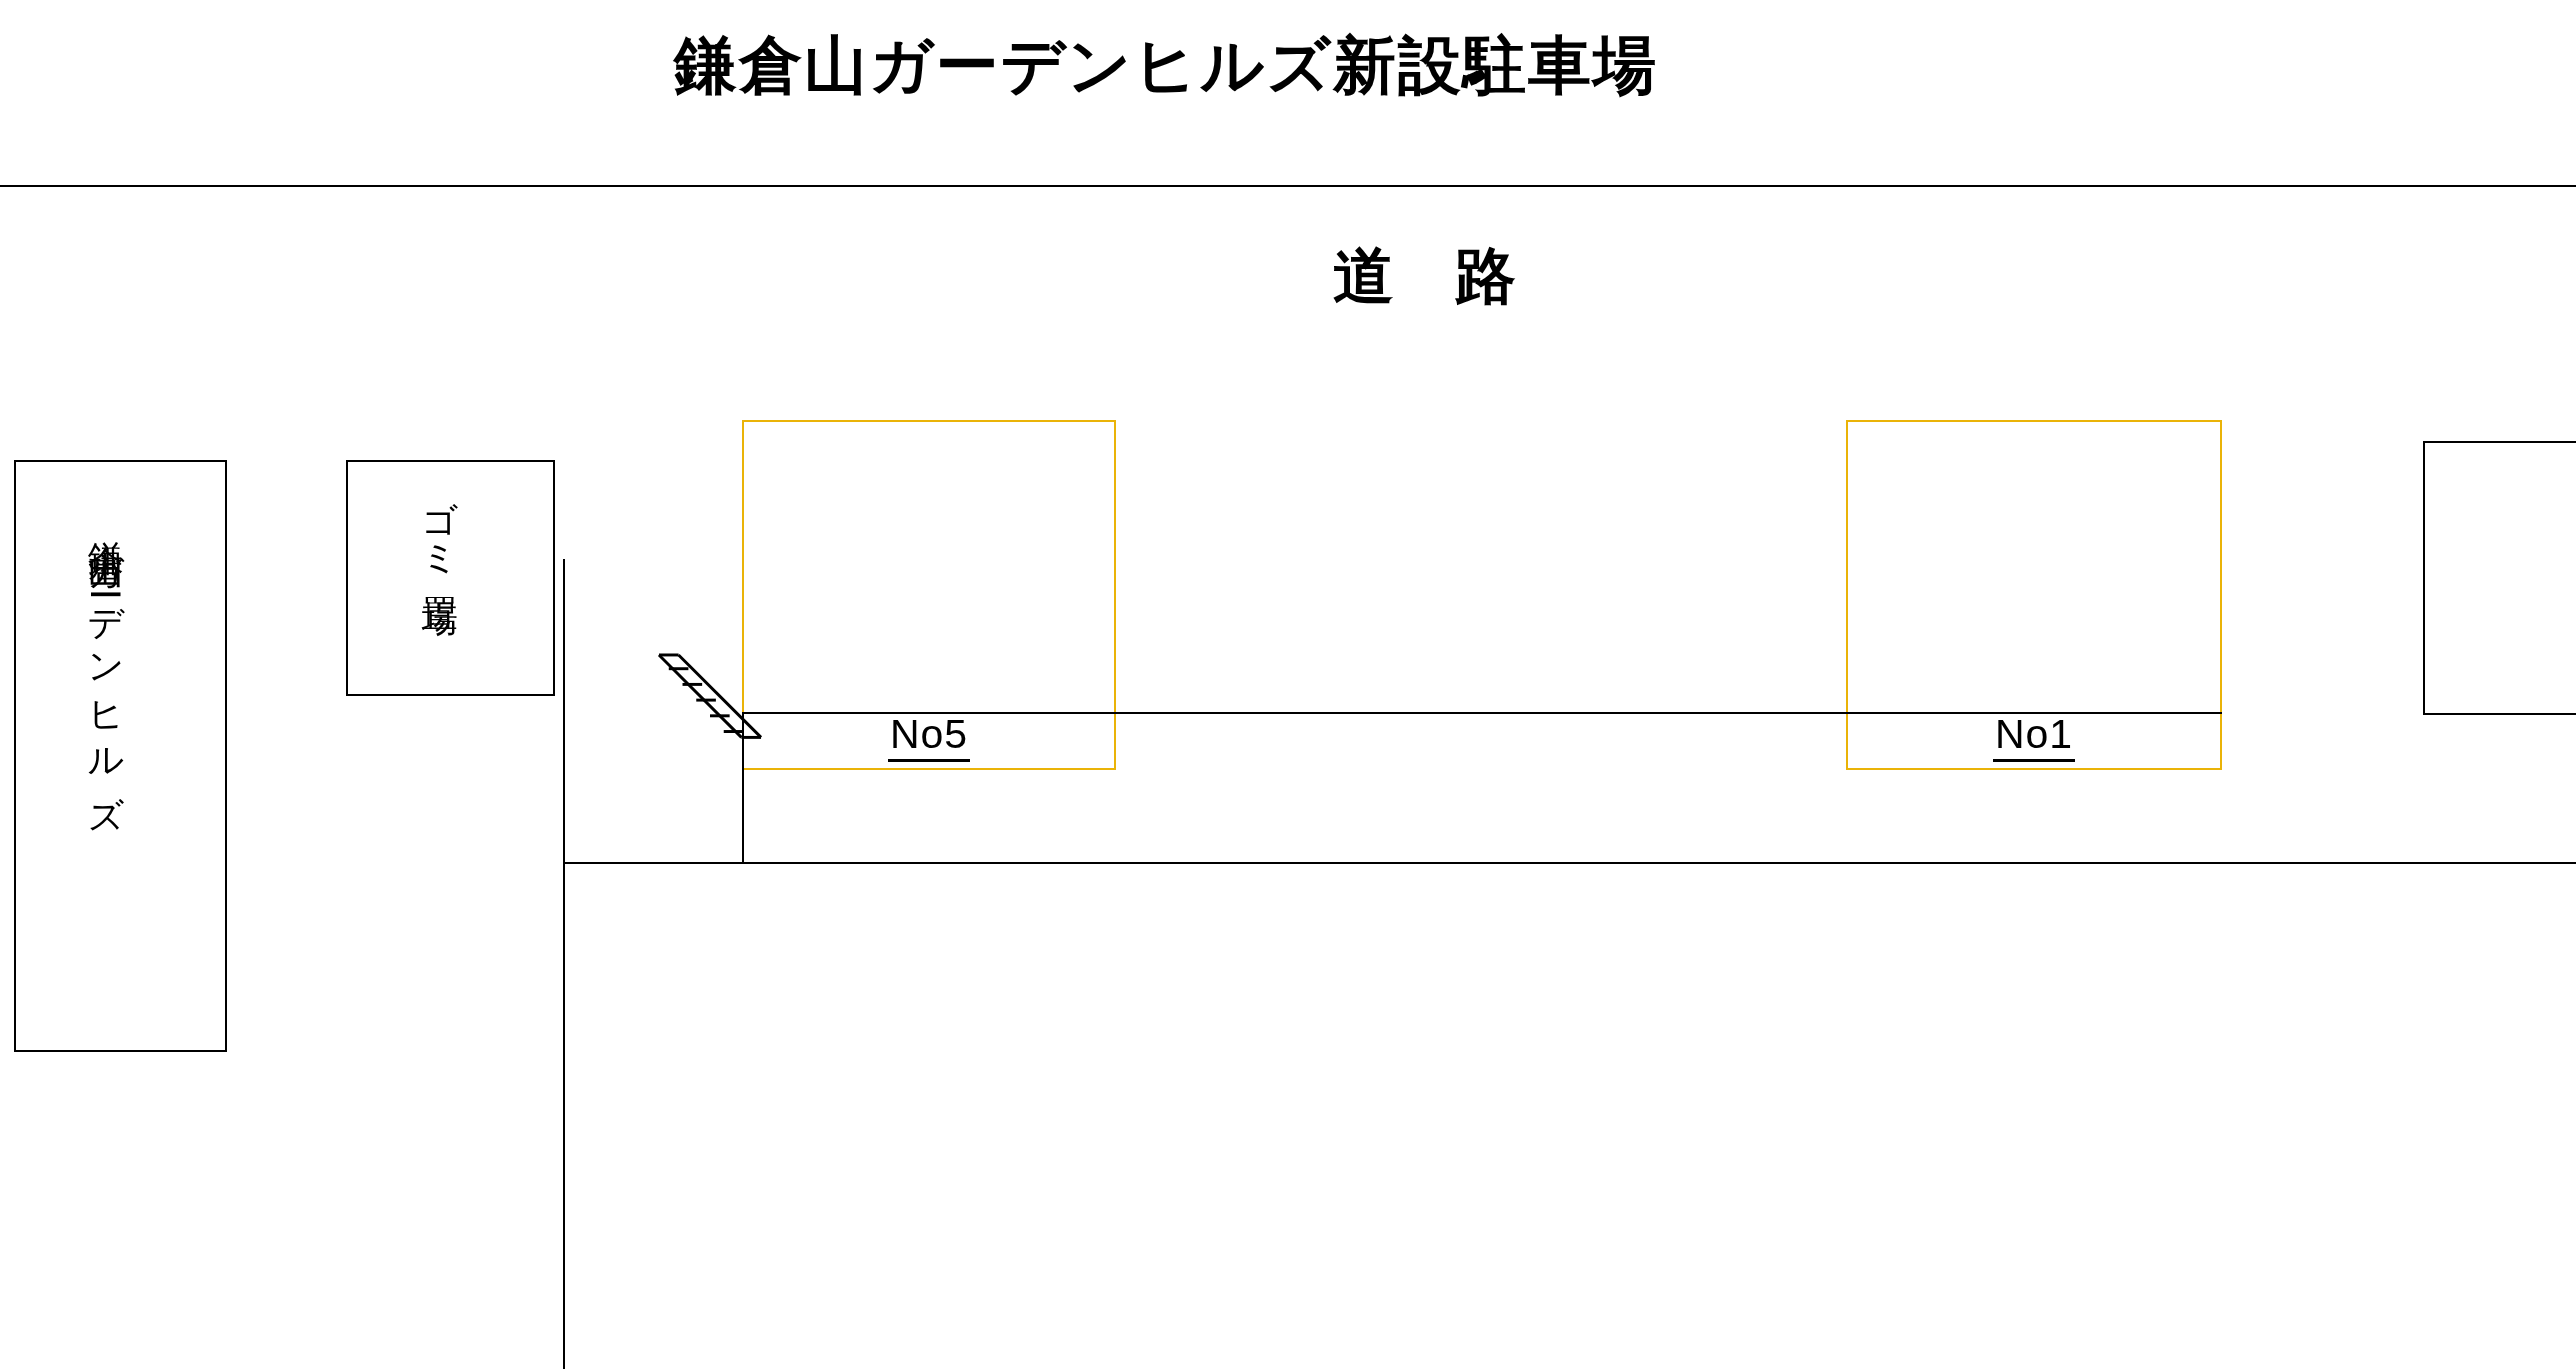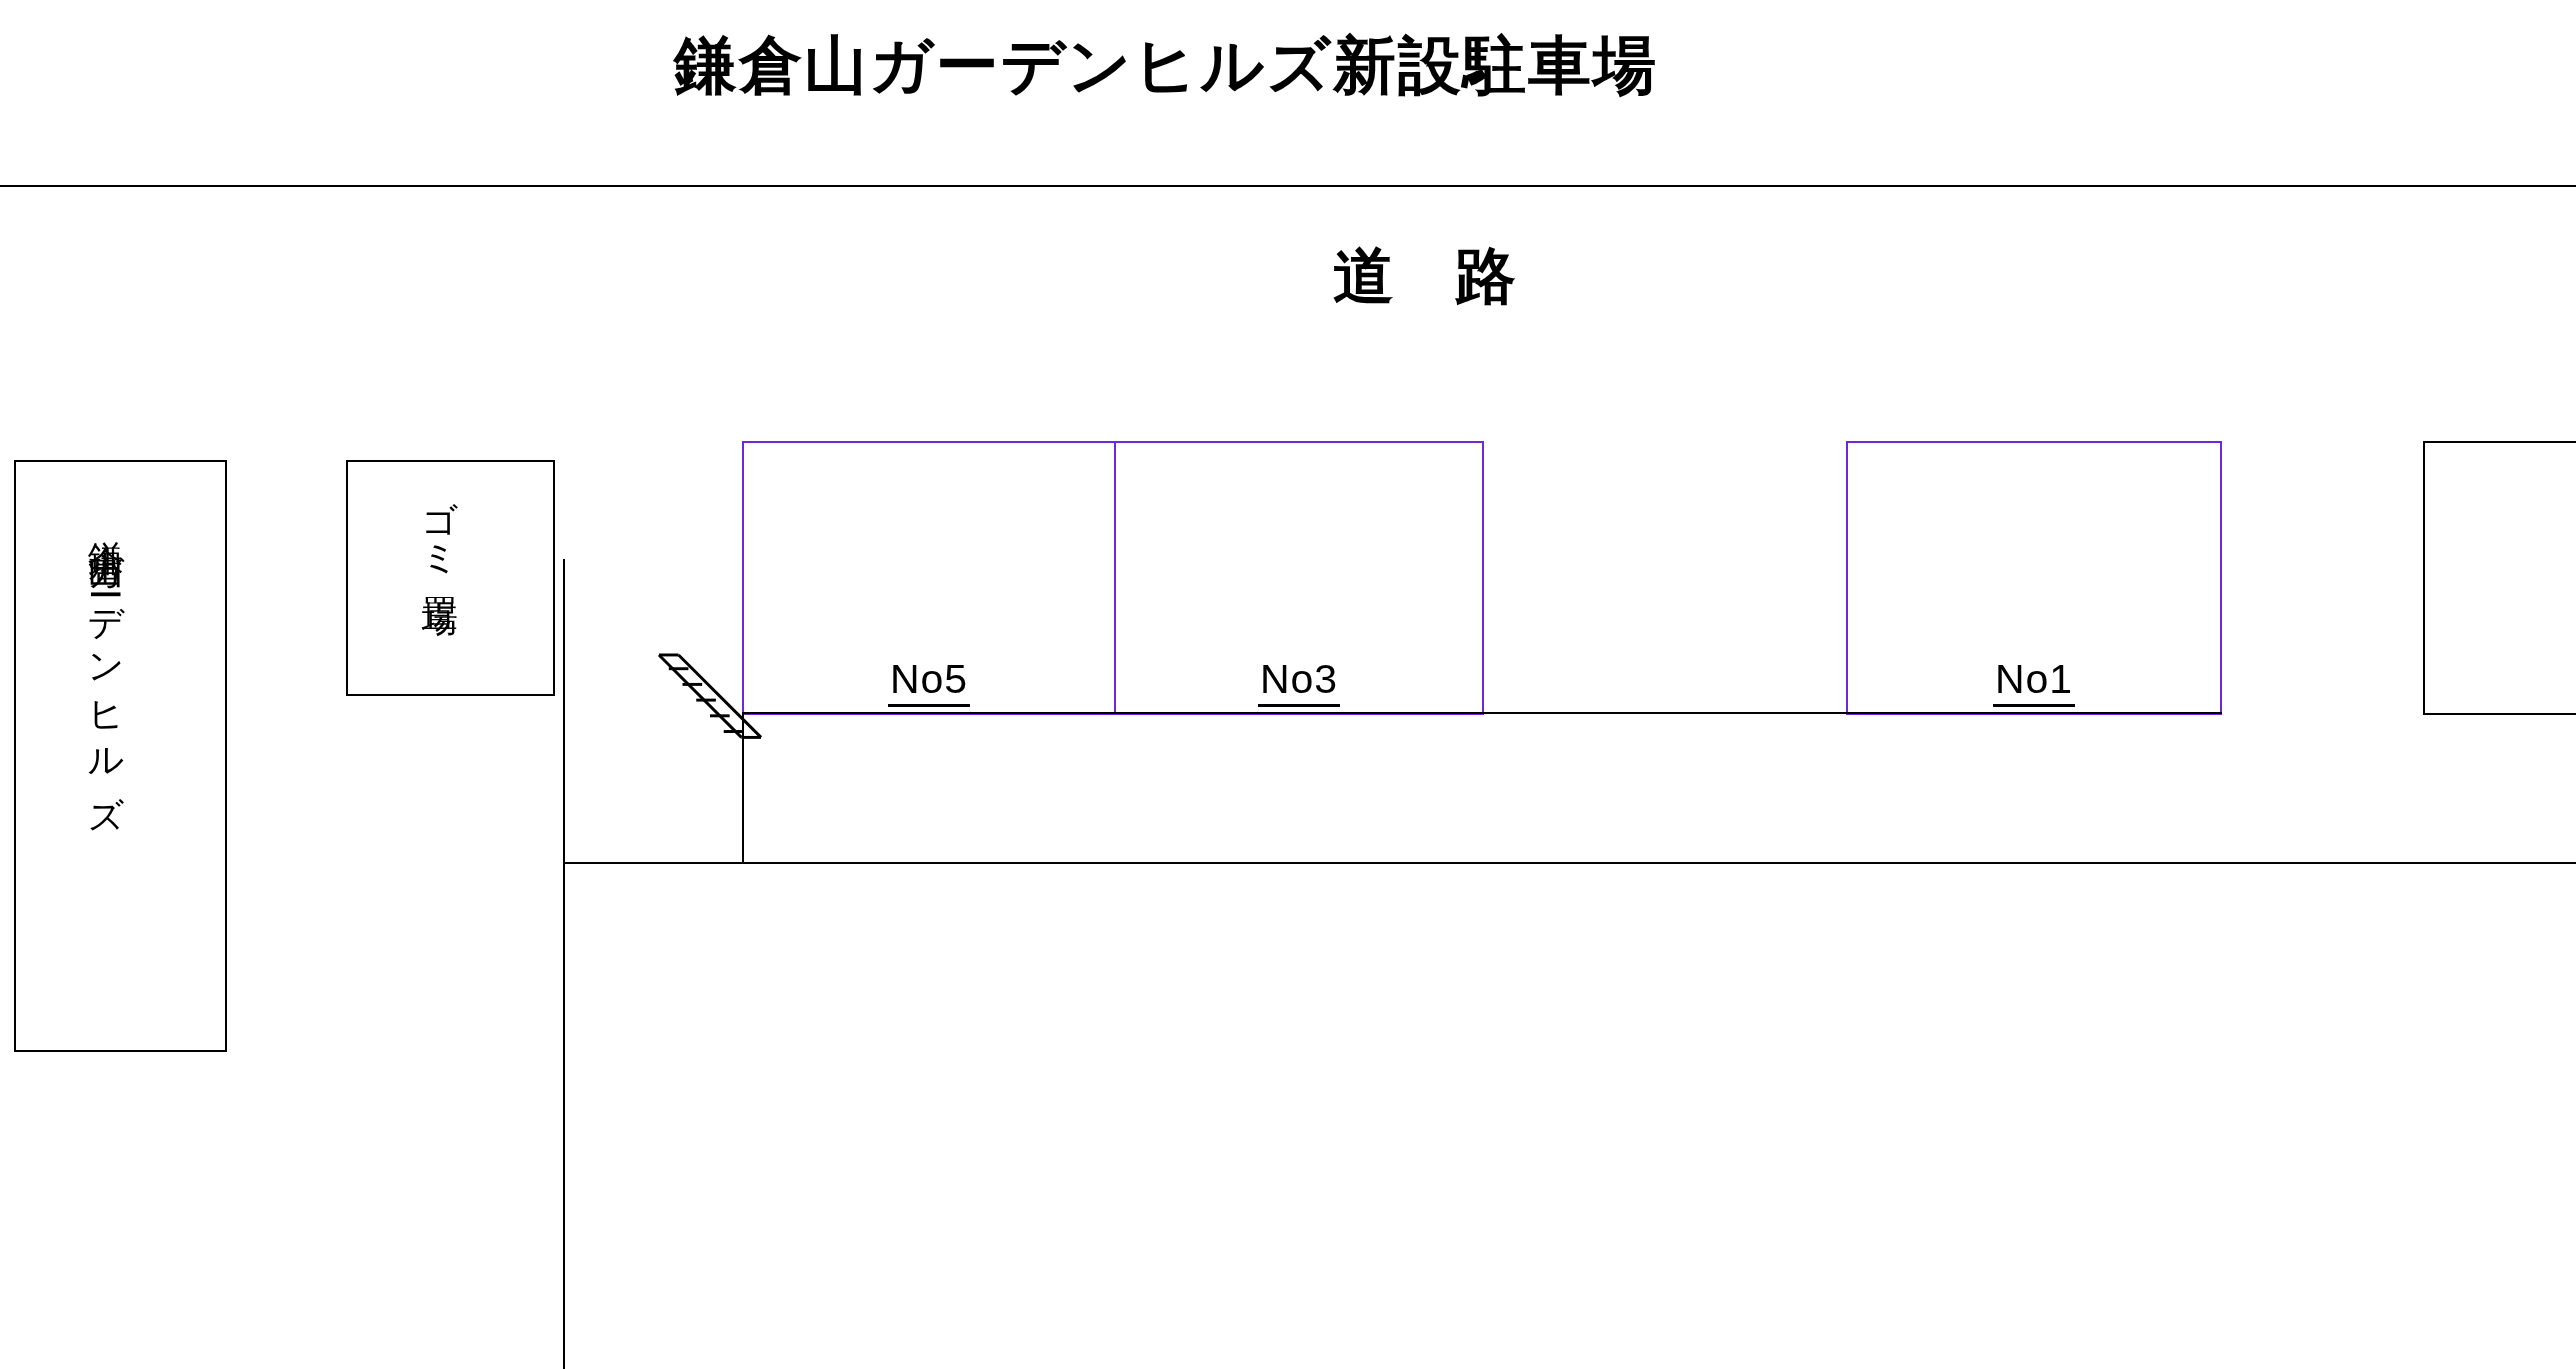--- a/index.html
+++ b/index.html
@@ -95,25 +95,25 @@
   }
   #gomi-label {
     left: 421px;
     top: 474px;
     height: 209px;
     font-size: 36px;
   }
 
   
   .stall {
-    border: 2px solid #6d28d9;
+    border: 2px solid #eab308;
     box-sizing: border-box;
     position: absolute;
-    top: 441px;
-    height: 274px;
+    top: 420px;
+    height: 350px;
   }
   .stall-label {
     position: absolute;
     bottom: 9.8px;
     left: 0;
     width: 100%;
     text-align: center;
     font-size: 41px;
     letter-spacing: 1px;
   }
@@ -159,23 +159,20 @@
   <div class="road-label">道　路</div>
 
   <div class="box" id="building"></div>
   <div class="vtext" id="building-label">鎌倉山ガーデンヒルズ</div>
 
   <div class="box" id="gomi"></div>
   <div class="vtext" id="gomi-label">ゴミ置場</div>
 
   <div class="stall" style="left:742px;  width:374px;">
     <div class="stall-label"><span>No5</span></div>
-  </div>
-  <div class="stall" style="left:1114px; width:370px;">
-    <div class="stall-label"><span>No3</span></div>
   </div>
   <div class="stall" style="left:1846px; width:376px;padding-left:24px;">
     <div class="stall-label"><span>No1</span></div>
   </div>
 
   <div class="box" id="right-partial"></div>
 
   <div class="line h-line" style="left:742px; top:712px; width:1480px;"></div>
 
   <div class="line v-line" style="left:742px; top:712px; height:152px;"></div>

